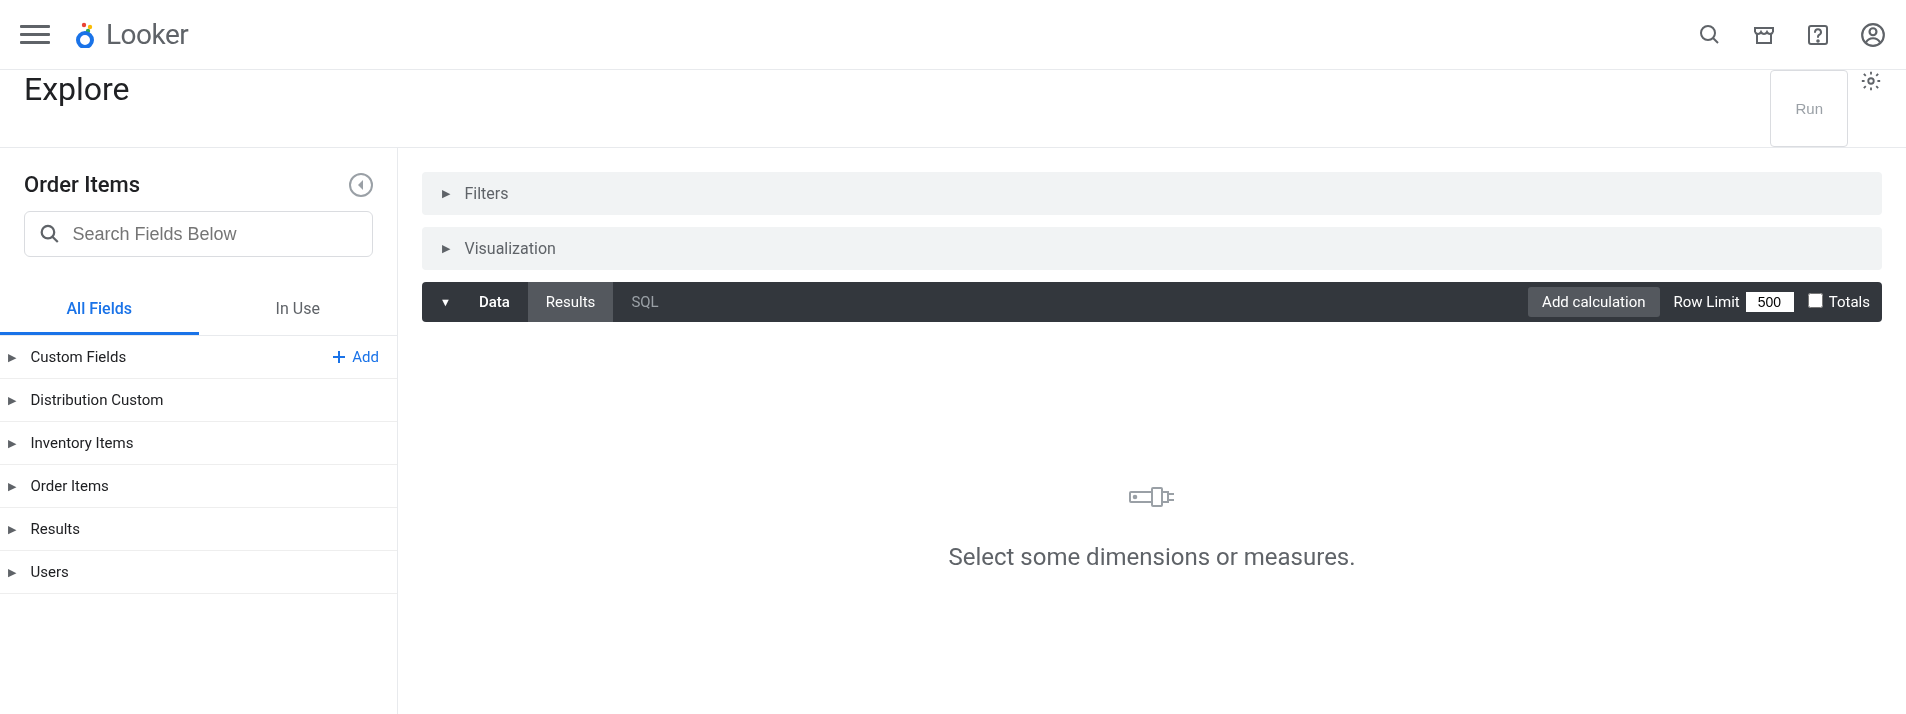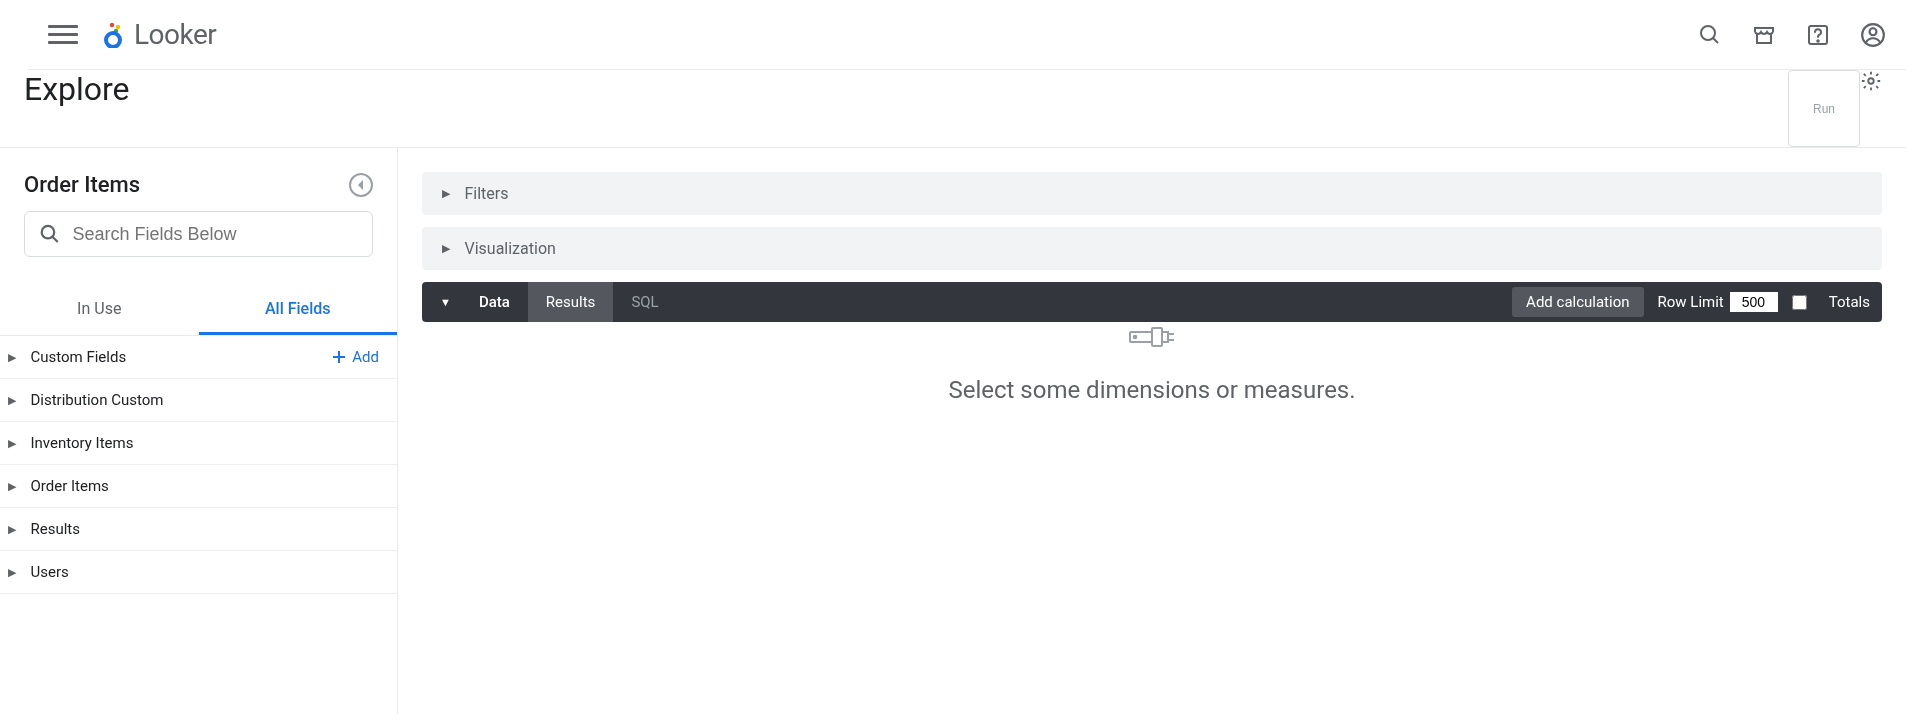--- a/index.html
+++ b/index.html
@@ -11,21 +11,20 @@
   height: 714px;
   overflow: hidden;
 }
 
 .appbar {
   height: 70px;
   display: flex;
   align-items: center;
   padding: 16px 20px;
   border-bottom: 1px solid #e8eaed;
-  margin-left: 28px;
 }
 .hamburger {
   width: 30px; height: 30px;
   display: flex; flex-direction: column; justify-content: center; gap: 5px;
   cursor: pointer;
   margin-right: 24px;
 }
 .hamburger span { height: 3px; background: #5f6368; border-radius: 1px; }
 .logo { display: flex; align-items: center; gap: 6px; cursor: pointer; }
 .logo-text { font-size: 28px; font-weight: 400; color: #5f6368; letter-spacing: -.5px; }
@@ -40,22 +39,23 @@
   padding: 0 24px;
   border-bottom: 1px solid #e8eaed;
 }
 .explorebar h1 { font-size: 32px; font-weight: 400; color: #202124; }
 .run-btn {
   border: 1px solid #dadce0;
   background: #fff;
   color: #9aa0a6;
   padding: 6px 24px;
   border-radius: 4px;
-  font-size: 12px;
+  font-size: 15px;
   cursor: not-allowed;
+  margin-right: 12px;
 }
 .gear { color: #5f6368; cursor: pointer; }
 
 
 .body { display: flex; height: calc(714px - 70px - 78px); }
 .sidebar { width: 398px; border-right: 1px solid #e8eaed; overflow-y: auto; }
 .sidehead { padding: 24px 24px 10px; }
 .sidehead-row { display: flex; align-items: center; justify-content: space-between; }
 .sidehead h2 { font-size: 22px; font-weight: 500; color: #202124; }
 .collapse-circle {
@@ -106,26 +106,26 @@
 .databar-left { display: flex; align-items: center; height: 100%; }
 .databar .caret-d { font-size: 11px; margin: 0 10px 0 6px; }
 .databar .tabbtn { height: 100%; display: flex; align-items: center; padding: 0 18px; font-size: 15px; cursor: pointer; }
 .databar .tabbtn.data { font-weight: 500; }
 .databar .tabbtn.results { background: #54585e; }
 .databar .tabbtn.sql { color: #9aa0a6; }
 .databar-right { margin-left: auto; display: flex; align-items: center; gap: 14px; font-size: 15px; }
 .addcalc { background: #54585e; padding: 6px 14px; border-radius: 3px; cursor: pointer; }
 .rowlimit-wrap { display: flex; align-items: center; gap: 6px; }
 .rowlimit-input { width: 48px; background: #fff; color: #000; border: none; font-size: 14px; padding: 2px 12px; }
-.totals-wrap { display: flex; align-items: center; gap: 22px; }
+.totals-wrap { display: flex; align-items: flex-start; gap: 6px; }
 .totals-wrap input { width: 15px; height: 15px; }
 
 .emptystate {
   display: flex; flex-direction: column; align-items: center; justify-content: flex-start;
-  color: #5f6368;
+  padding-top: 160px; color: #5f6368; gap: 7px;
 }
 .emptystate .msg { margin-top: 24px; font-size: 24px; }
 </style>
 </head>
 <body>
 
 <div class="appbar">
   <div class="hamburger">
     <span></span>
       <span></span>
@@ -198,22 +198,22 @@
       </div>
       <div class="searchbox">
         <svg width="24" height="24" viewBox="0 0 24 24" fill="none" stroke="currentColor" stroke-width="2.5">
             <circle cx="10" cy="10" r="7"></circle>
             <line x1="21" y1="21" x2="15" y2="15"></line>
           </svg>
         <input type="text" placeholder="Search Fields Below" style="">
       </div>
     </div>
     <div class="tabs">
+      <div class="tab active">All Fields</div>
       <div class="tab">In Use</div>
-      <div class="tab active">All Fields</div>
     </div>
     <div class="fieldlist">
       <div class="fieldrow">
         <div class="left">
             <span class="caret-r">▶</span>
             <span>Custom Fields</span>
           </div>
         <div class="addlink">
           <svg width="14" height="14" viewBox="0 0 14 14" stroke="#1a73e8" stroke-width="2">
               <line x1="7" y1="1" x2="7" y2="13"></line>

